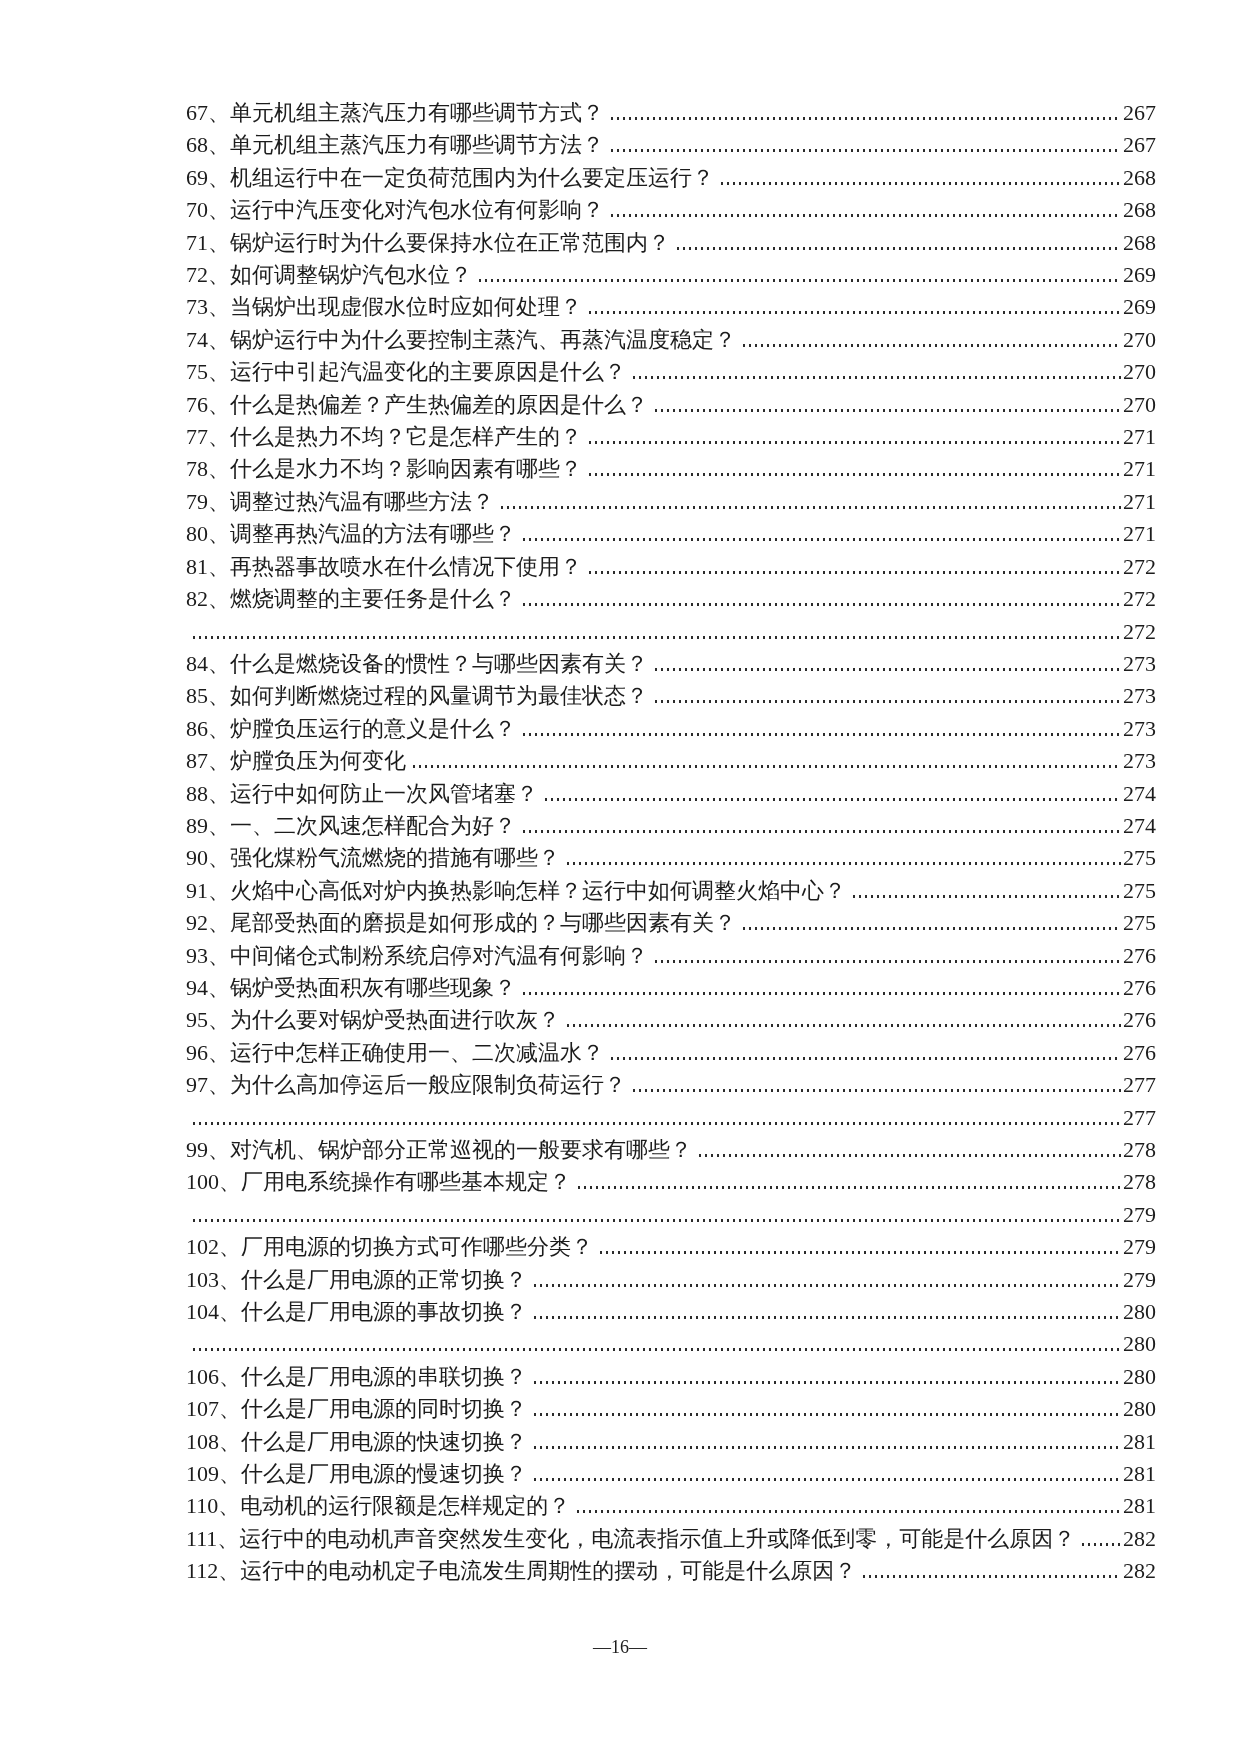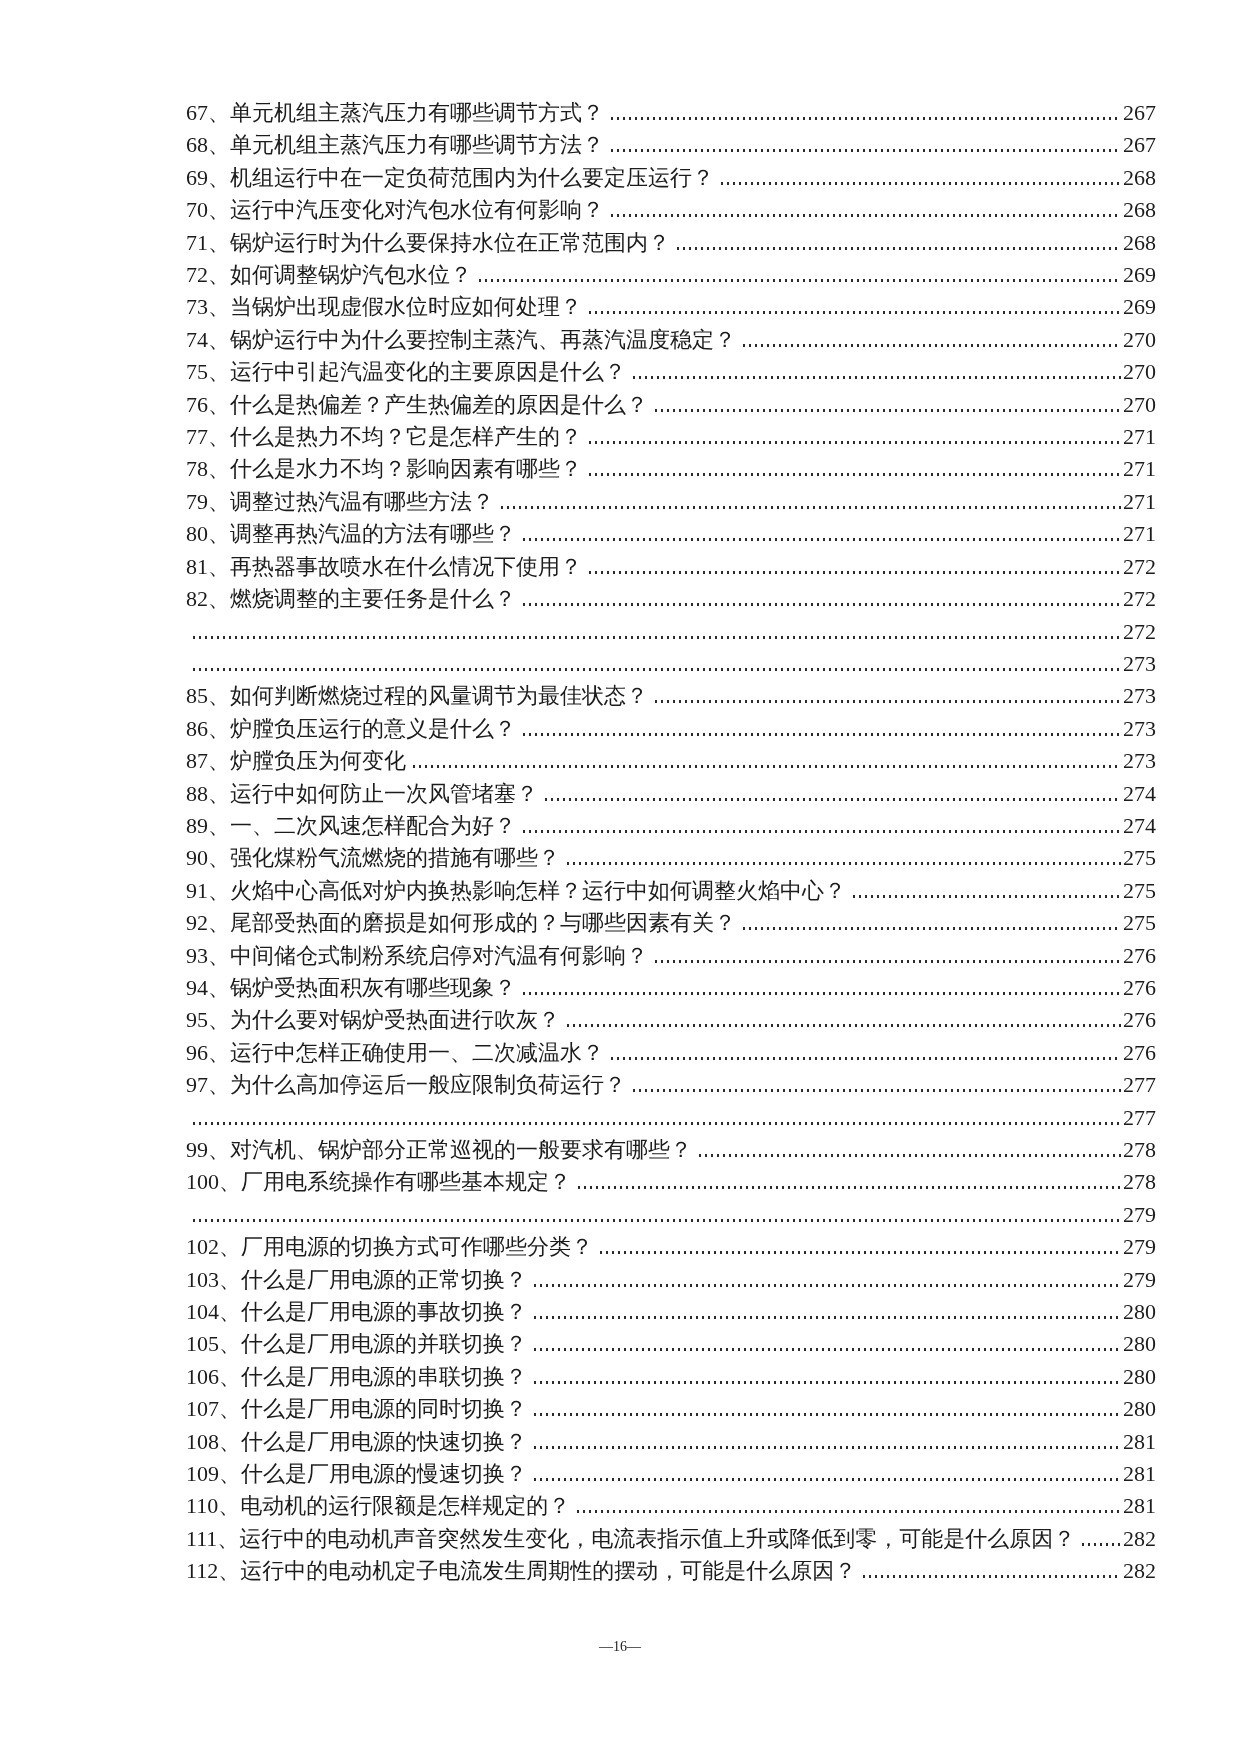--- a/index.html
+++ b/index.html
@@ -34,21 +34,21 @@
     background-image: repeating-linear-gradient(
       to right, #2b2b2b 0px, #2b2b2b 2.2px, transparent 2.2px, transparent 6px);
   }
   .toc-page { flex: 0 0 auto; }
   .footer {
     position: absolute;
     top: 1632px;
     left: 0;
     width: 100%;
     text-align: center;
-    font-size: 14px;
+    font-size: 18px;
     line-height: 30px;
   }
 </style>
 </head>
 <body>
 
 <div class="page">
 
   <div class="toc">
   <div class="toc-row">
@@ -146,20 +146,21 @@
     <span class="toc-dots"></span>
     <span class="toc-page">272</span>
   </div>
 
   <div class="toc-row">
     <span class="toc-dots"></span>
     <span class="toc-page">272</span>
   </div>
 
   <div class="toc-row">
+    <span class="toc-label">84、什么是燃烧设备的惯性？与哪些因素有关？</span>
     <span class="toc-dots"></span>
     <span class="toc-page">273</span>
   </div>
 
   <div class="toc-row">
     <span class="toc-label">85、如何判断燃烧过程的风量调节为最佳状态？</span>
     <span class="toc-dots"></span>
     <span class="toc-page">273</span>
   </div>
 
@@ -269,21 +270,20 @@
     <span class="toc-page">279</span>
   </div>
 
   <div class="toc-row">
     <span class="toc-label">104、什么是厂用电源的事故切换？</span>
     <span class="toc-dots"></span>
     <span class="toc-page">280</span>
   </div>
 
   <div class="toc-row">
-    <span class="toc-label">105、什么是厂用电源的并联切换？</span>
     <span class="toc-dots"></span>
     <span class="toc-page">280</span>
   </div>
 
   <div class="toc-row">
     <span class="toc-label">106、什么是厂用电源的串联切换？</span>
     <span class="toc-dots"></span>
     <span class="toc-page">280</span>
   </div>
 

